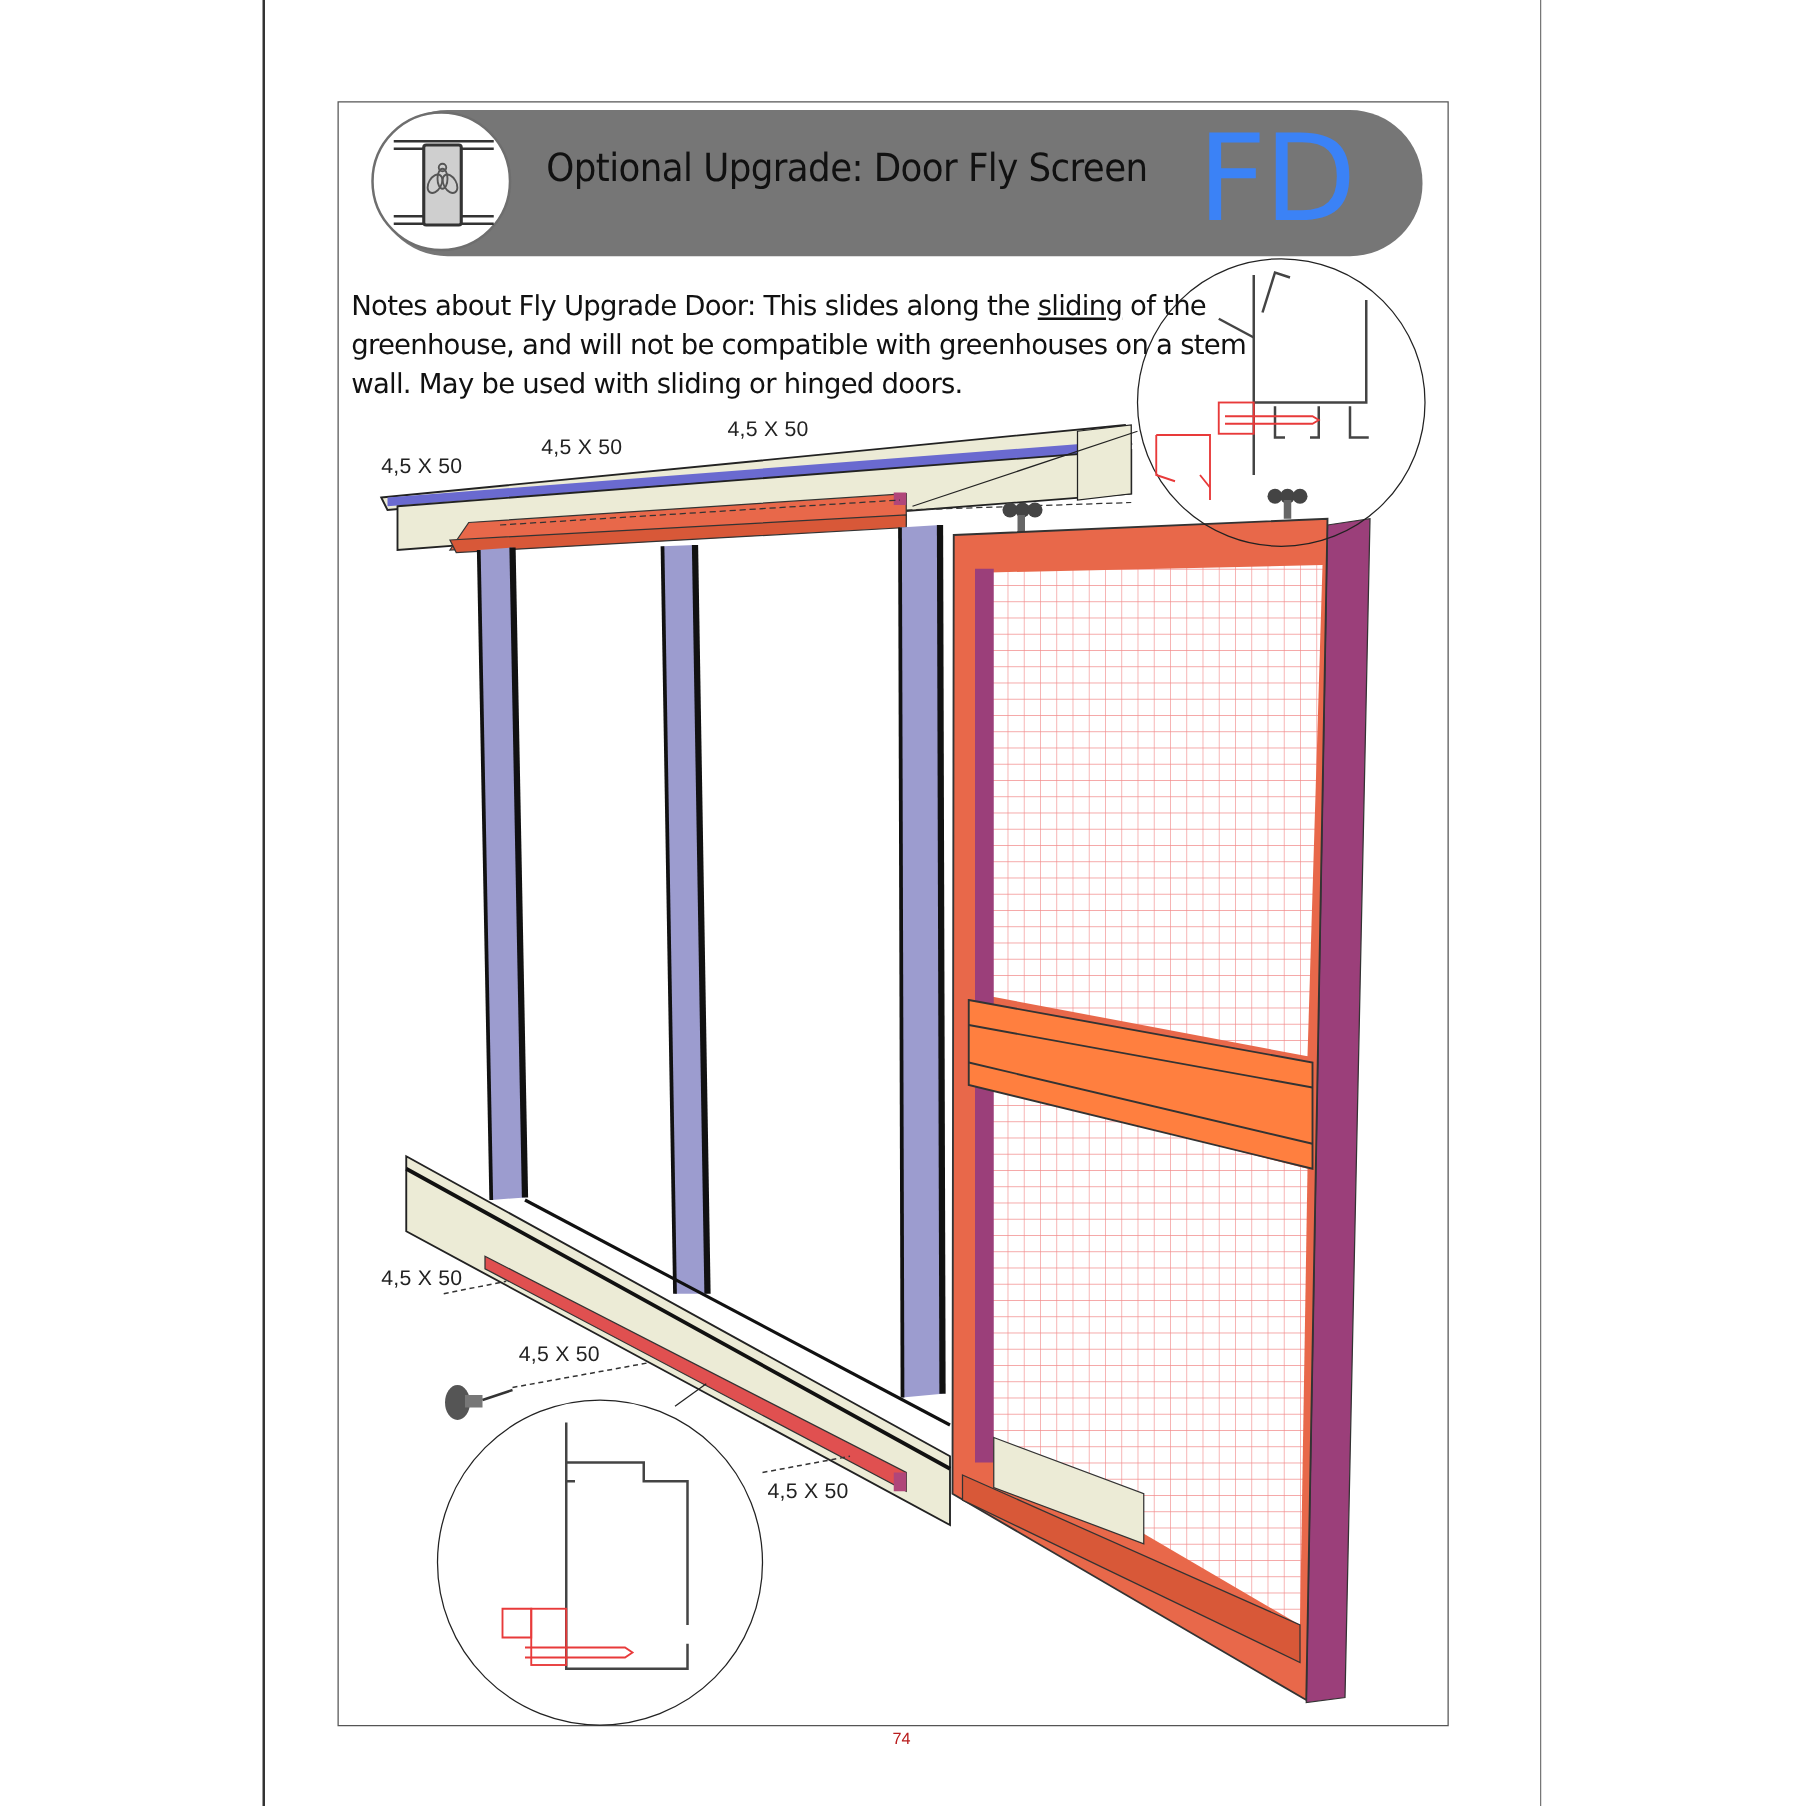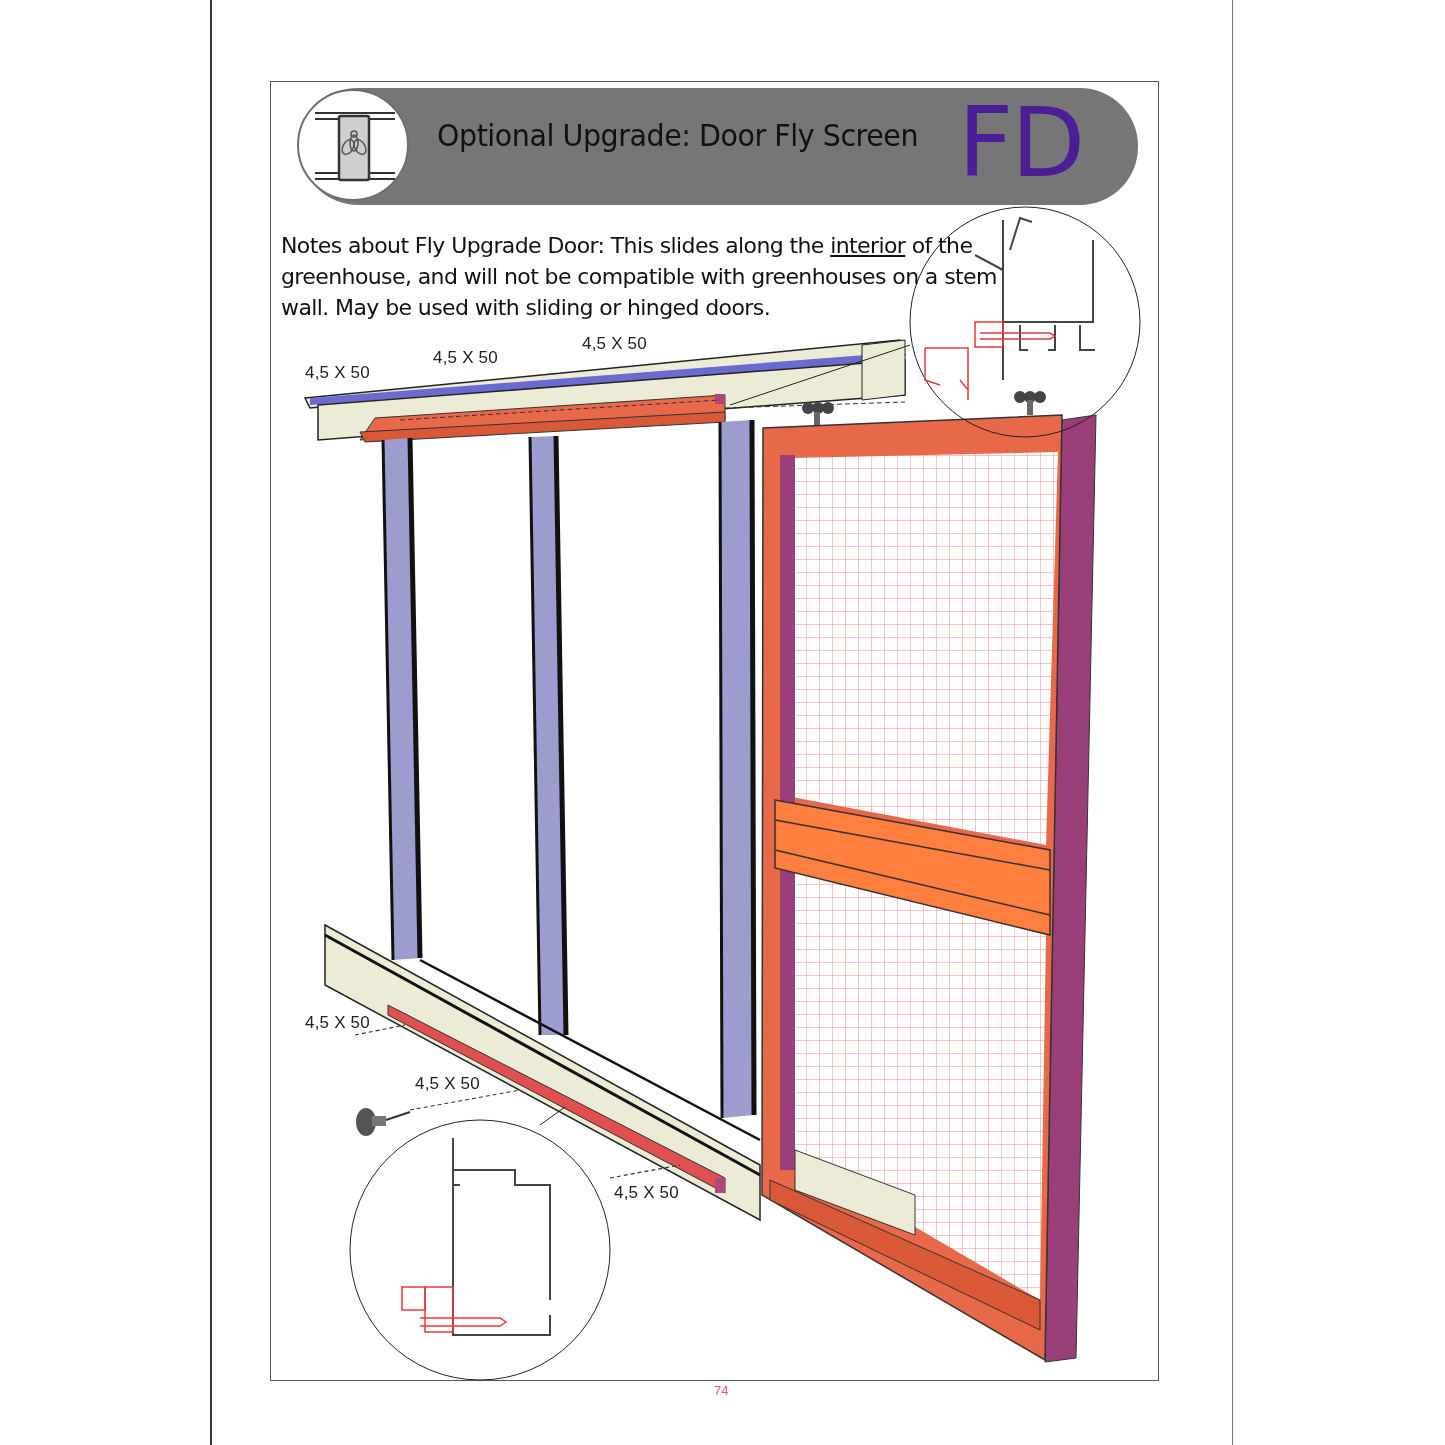--- a/index.html
+++ b/index.html
@@ -9,28 +9,28 @@
     .page-edge-right { position: absolute; left: 1232px; top: 0; width: 1px; height: 1445px; background: #777; }
     .frame { position: absolute; left: 270px; top: 81px; width: 889px; height: 1300px;
              border: 1px solid #555; box-sizing: border-box; background: #fff; }
     .header-banner { position: absolute; left: 300px; top: 88px; width: 838px; height: 117px;
                      background: #767676; border-radius: 58px; }
     .header-icon-circle { position: absolute; left: 297px; top: 89px; width: 112px; height: 112px;
                           border-radius: 50%; background: #fff; border: 2px solid #6e6e6e; box-sizing: border-box; }
     .header-title { position: absolute; left: 437px; top: 117px; font-size: 31px; color: #111;
                     font-family: "DejaVu Sans", sans-serif; letter-spacing: -0.5px; white-space: nowrap;
                     transform: scaleX(0.92); transform-origin: left center; }
-    .header-code { position: absolute; left: 958px; top: 95px; font-size: 96px; color: #4c1d95;
+    .header-code { position: absolute; left: 958px; top: 95px; font-size: 96px; color: #3b82f6;
                    font-family: "DejaVu Sans", sans-serif; line-height: 1; letter-spacing: -2px; }
     .notes { position: absolute; left: 281px; top: 230px; width: 720px; font-size: 22px; line-height: 31px;
              color: #111; font-family: "DejaVu Sans", sans-serif; letter-spacing: -0.6px; }
     .notes u { text-decoration: underline; }
     .illustration { position: absolute; left: 0; top: 0; width: 1445px; height: 1445px; pointer-events: none; }
     .dim-label { position: absolute; font-size: 17px; color: #222; letter-spacing: 0.2px; }
-    .page-number { position: absolute; left: 714px; top: 1383px; font-size: 13px; color: #ec4899; }
+    .page-number { position: absolute; left: 714px; top: 1383px; font-size: 13px; color: #b91c1c; }
   </style>
 </head>
 <body>
 
 <div class="page-edge-left"></div>
 <div class="page-edge-right"></div>
 
 <div class="frame"></div>
 
 <div class="header-banner"></div>
@@ -45,21 +45,21 @@
       <ellipse cx="55" cy="52" rx="4" ry="8"></ellipse>
       <ellipse cx="49" cy="56" rx="5" ry="8" transform="rotate(30 49 56)"></ellipse>
       <ellipse cx="61" cy="56" rx="5" ry="8" transform="rotate(-30 61 56)"></ellipse>
       <circle cx="55" cy="43" r="3"></circle>
     </g>
   </svg>
 </div>
 <div class="header-title">Optional Upgrade: Door Fly Screen</div>
 <div class="header-code">FD</div>
 
-<div class="notes"><span>Notes about Fly Upgrade Door: This slides along the </span><u>interior</u><span> of the greenhouse, and will not be compatible with greenhouses on a stem wall.  May be used with sliding or hinged doors.</span></div>
+<div class="notes"><span>Notes about Fly Upgrade Door: This slides along the </span><u>sliding</u><span> of the greenhouse, and will not be compatible with greenhouses on a stem wall.  May be used with sliding or hinged doors.</span></div>
 
 <svg class="illustration" viewBox="0 0 1445 1445" width="1445" height="1445">
   <defs>
     <pattern id="mesh" width="13" height="13" patternUnits="userSpaceOnUse">
       <rect width="13" height="13" fill="#fff"></rect>
       <path d="M0 0 H13 M0 0 V13" stroke="#f28a8a" stroke-width="1"></path>
     </pattern>
   </defs>
 
   <g>

